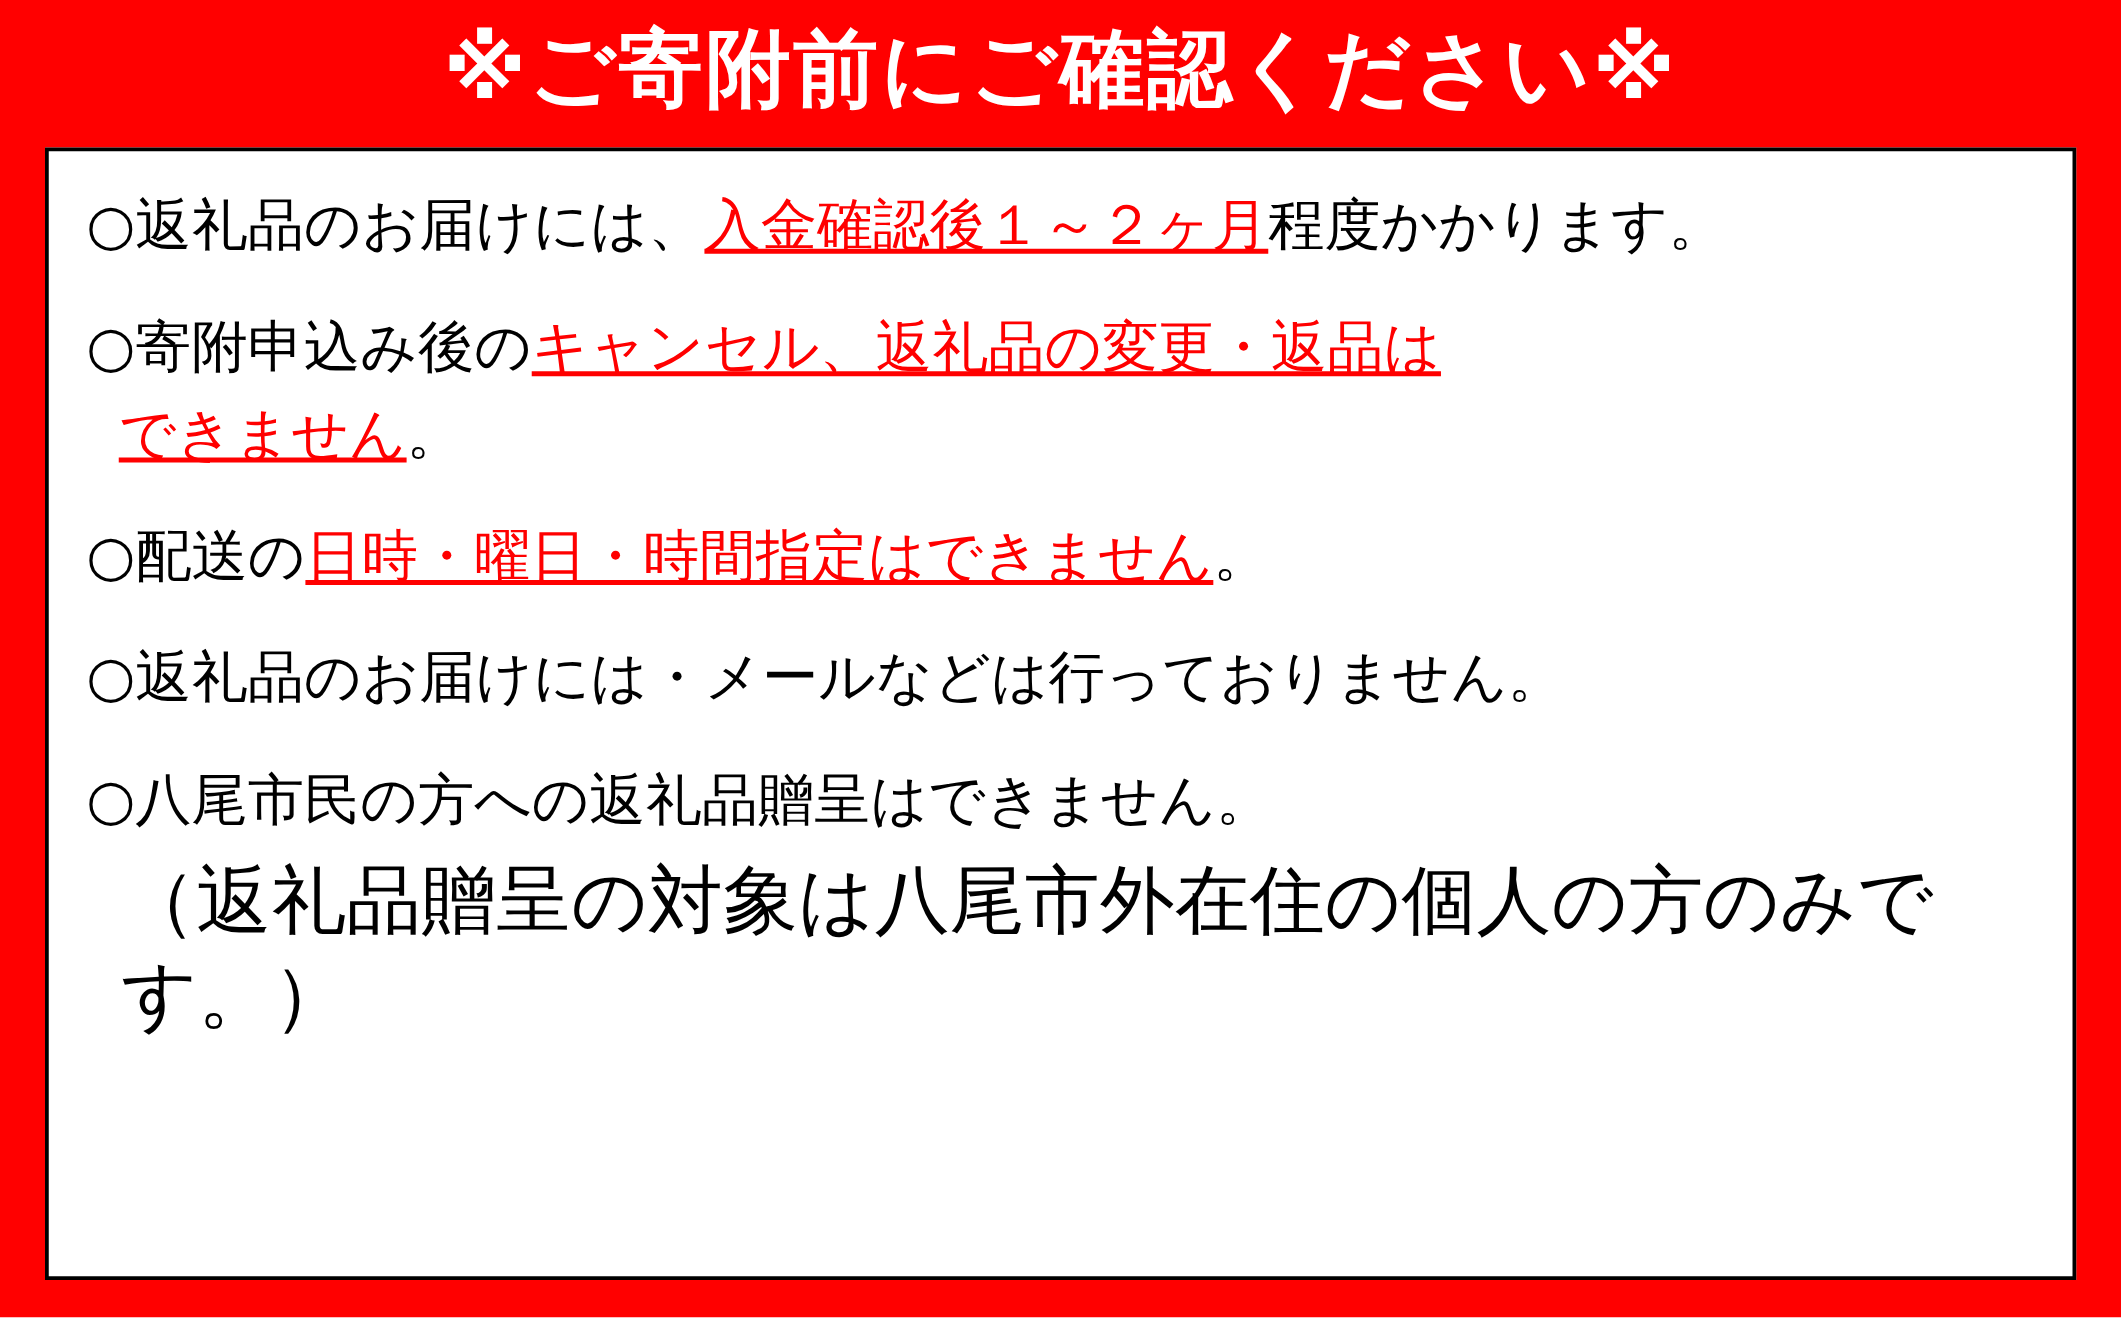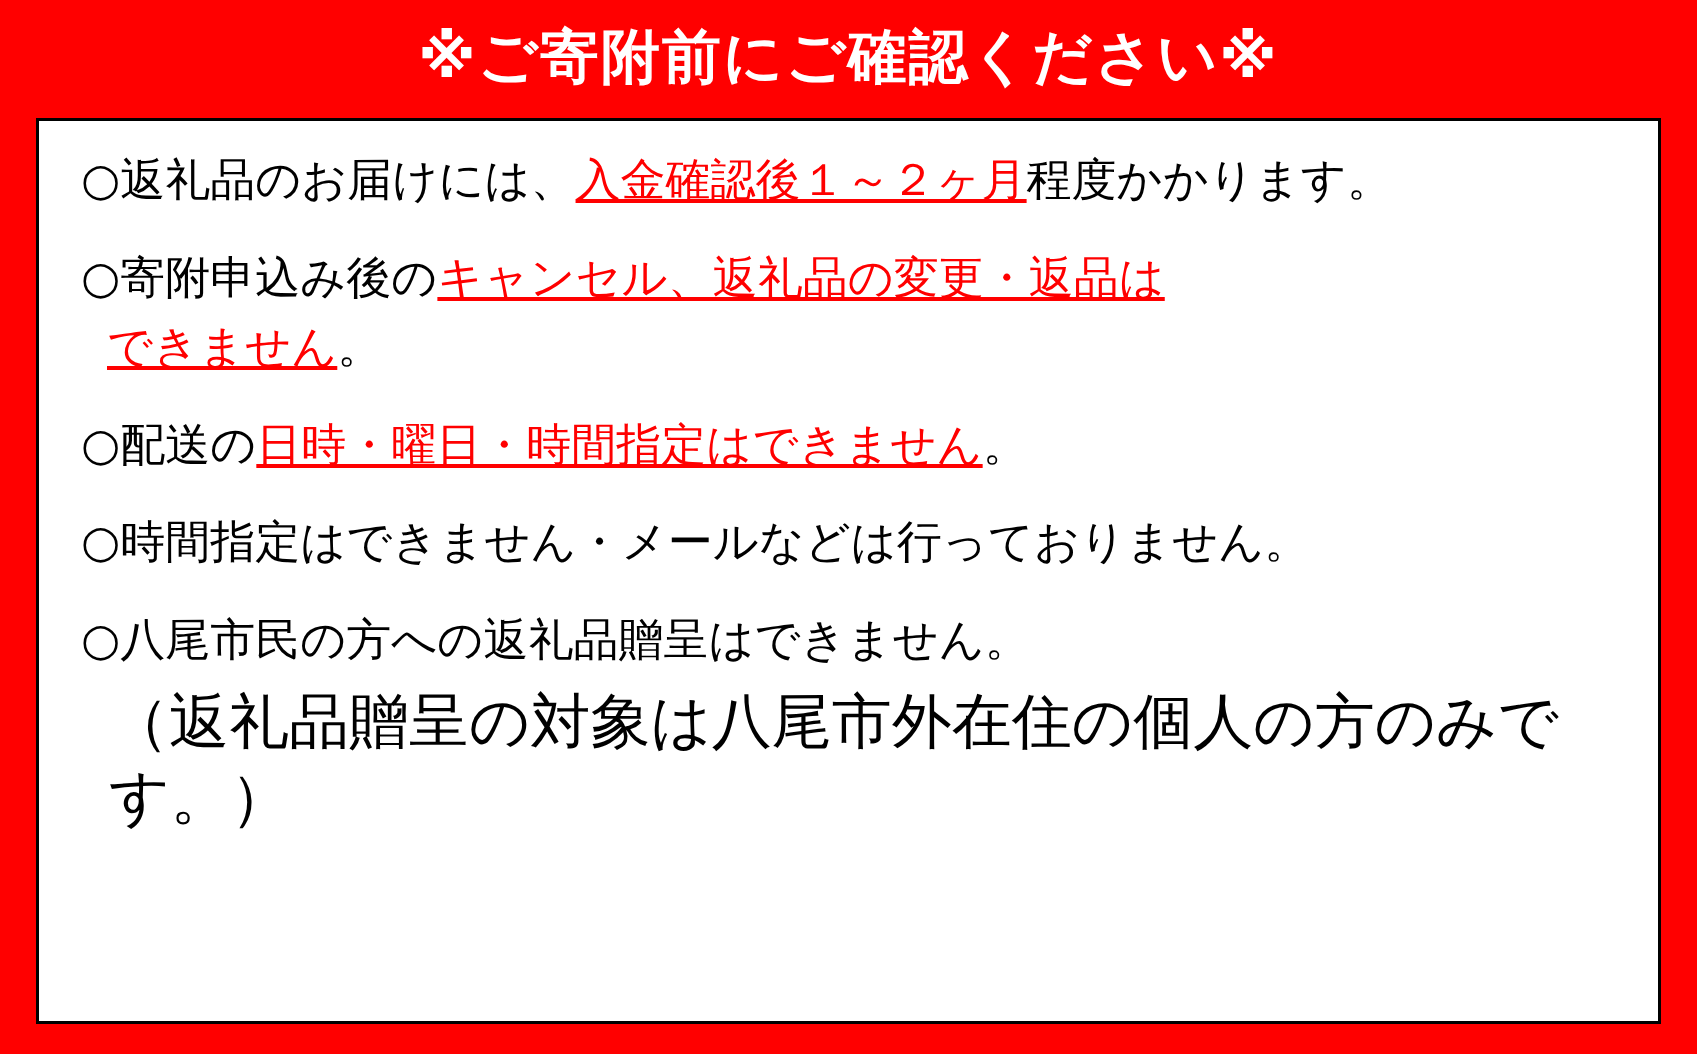--- a/index.html
+++ b/index.html
@@ -23,38 +23,38 @@
   }
 
   .notice-title {
     box-sizing: border-box;
     width: 100%;
     height: 112px;
     display: flex;
     align-items: center;
     justify-content: center;
     color: #ffffff;
-    font-size: 59px;
+    font-size: 68px;
     font-weight: bold;
     letter-spacing: 2px;
     line-height: 1;
     white-space: nowrap;
     font-family: "DejaVu Sans", sans-serif;
   }
 
   .notice-body {
     box-sizing: border-box;
     position: absolute;
     left: 36px;
     top: 118px;
     right: 36px;
     bottom: 30px;
     background: #ffffff;
     border: 3px solid #000000;
-    padding: 30px 34px 20px 42px;
+    padding: 30px 34px 20px 30px;
   }
 
   .notice-list {
     list-style: none;
     margin: 0;
     padding: 0;
   }
 
   .notice-item {
     font-size: 45px;
@@ -111,21 +111,21 @@
       <li class="notice-item">
         <span>○寄附申込み後の</span><span class="hl">キャンセル、返礼品の変更・返品は</span>
         <span class="sub-line"><span class="hl">できません</span><span>。</span></span>
       </li>
 
       <li class="notice-item">
         <span>○配送の</span><span class="hl">日時・曜日・時間指定はできません</span><span>。</span>
       </li>
 
       <li class="notice-item">
-        <span>○時間指定はできません・メールなどは行っておりません。</span>
+        <span>○返礼品のお届けには・メールなどは行っておりません。</span>
       </li>
 
       <li class="notice-item">
         <span>○八尾市民の方への返礼品贈呈はできません。</span>
         <span class="paren-line">（返礼品贈呈の対象は八尾市外在住の個人の方のみです。）</span>
       </li>
 
     </ul>
   </div>
 </div>

